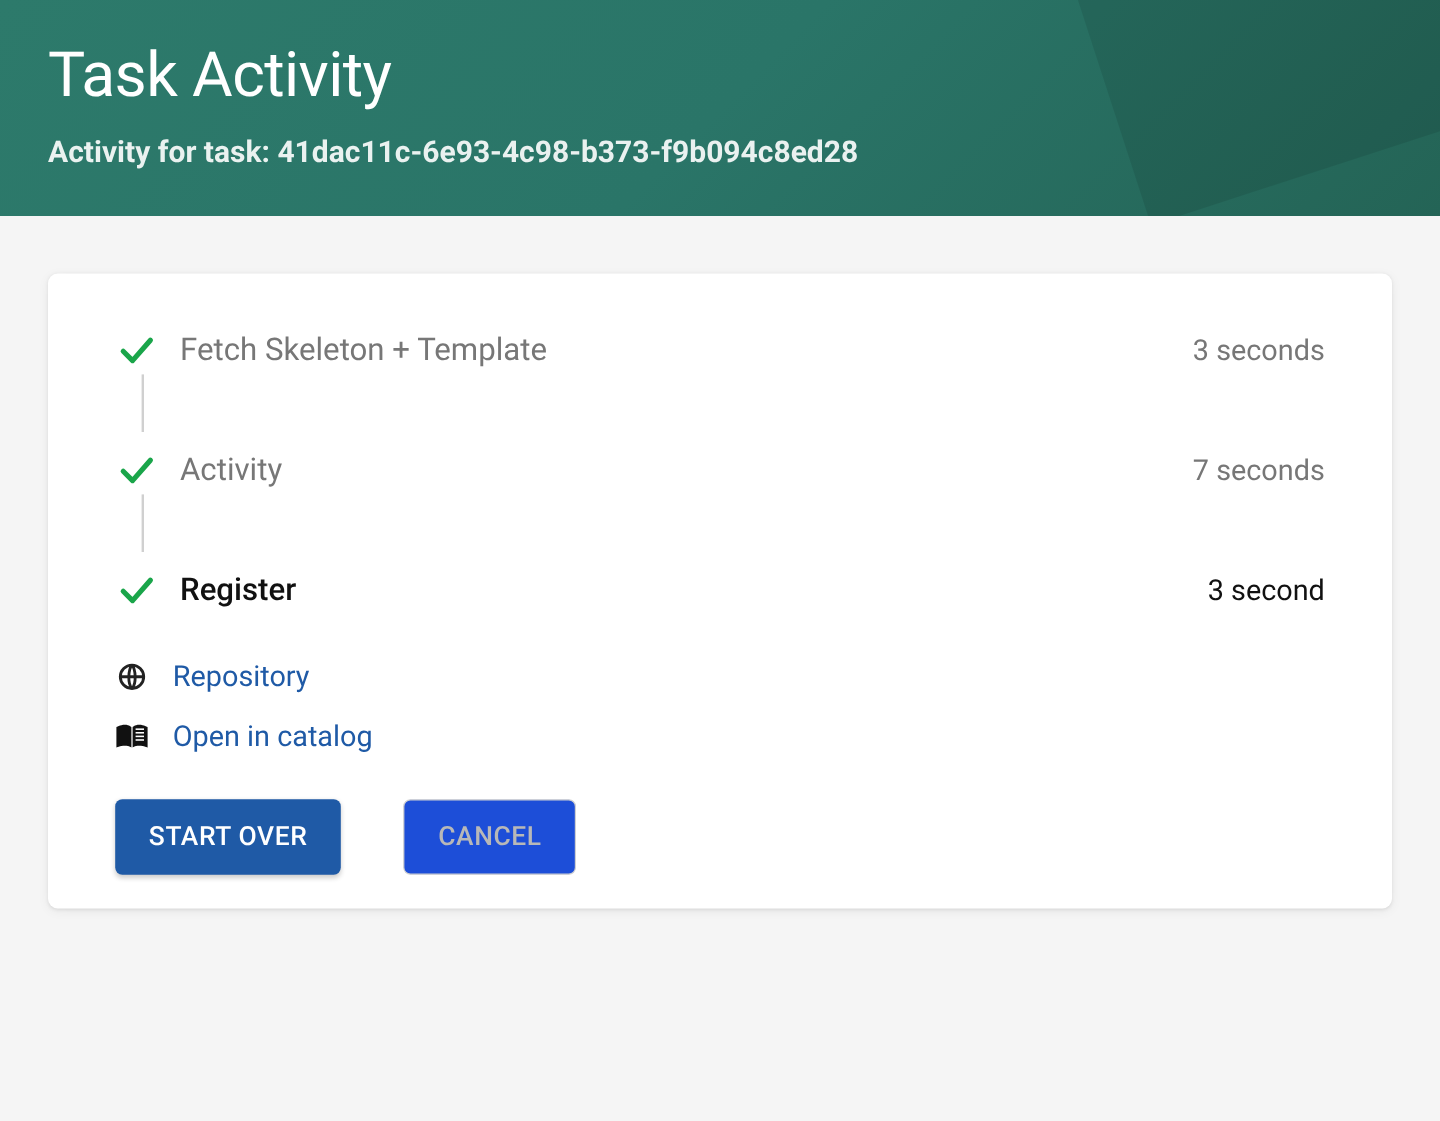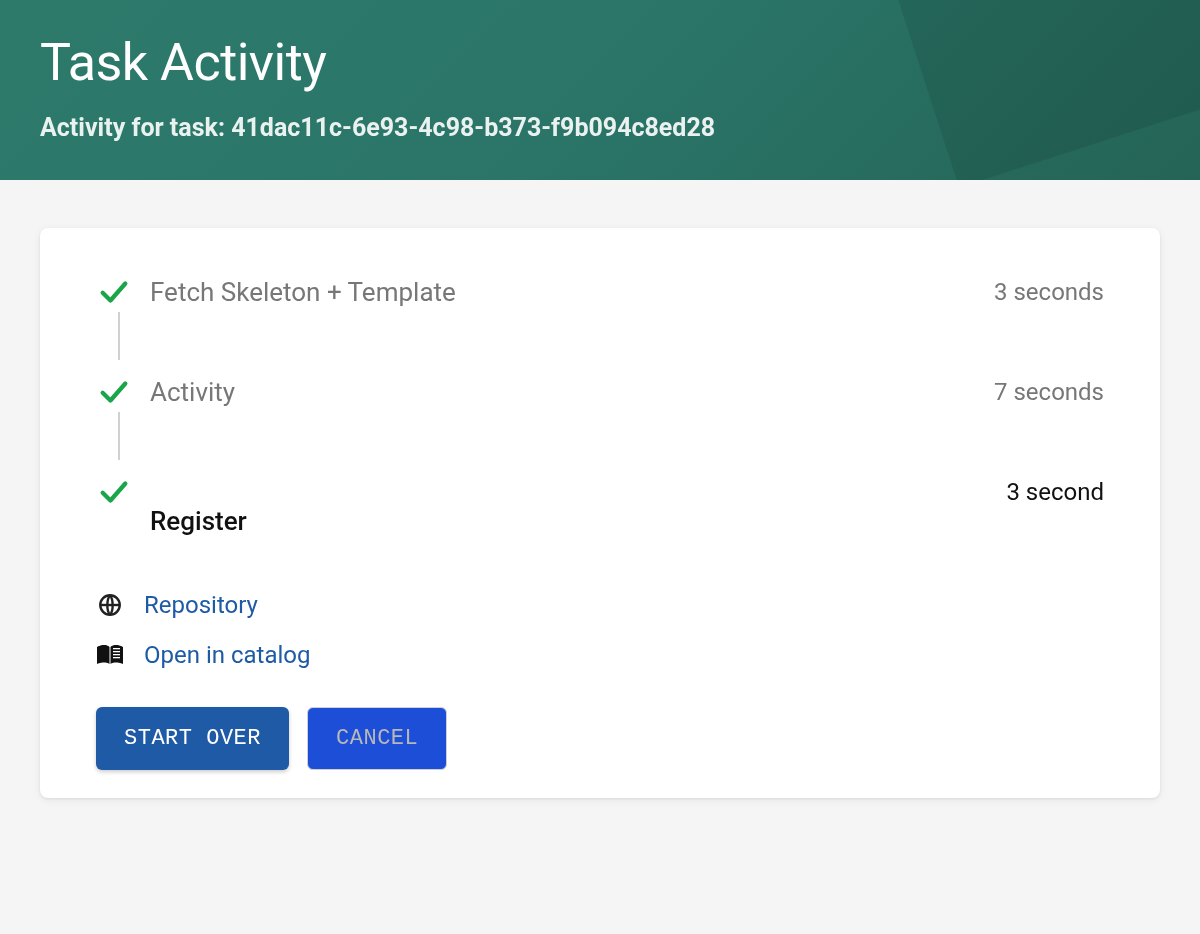--- a/index.html
+++ b/index.html
@@ -84,33 +84,31 @@
       font-size: 26px;
       color: #777;
       font-weight: 400;
       margin-left: 18px;
       line-height: 36px;
       flex: 1;
     }
     .step.active .step-label {
       color: #111;
       font-weight: 500;
-      margin-top: 29px;
     }
     .step-duration {
       font-size: 24px;
       color: #777;
       line-height: 36px;
       text-align: right;
     }
     .step.active .step-duration {
       color: #111;
     }
     .links {
-      margin-top: 12px;
     }
     .link-row {
       display: flex;
       align-items: center;
       margin-bottom: 22px;
     }
     .link-icon {
       width: 28px;
       height: 28px;
       display: flex;
@@ -120,22 +118,21 @@
     }
     .link-text {
       margin-left: 20px;
       color: #1f5aa6;
       font-size: 24px;
       cursor: pointer;
     }
     .actions {
       margin-top: 38px;
       display: flex;
-      gap: 18px;
-      font-family: Liberation Mono, monospace;
+      gap: 52px;
     }
     .btn {
       font-size: 22px;
       font-weight: 500;
       letter-spacing: 0.5px;
       padding: 18px 28px;
       border-radius: 6px;
       cursor: pointer;
       text-transform: uppercase;
       font-family: inherit;

